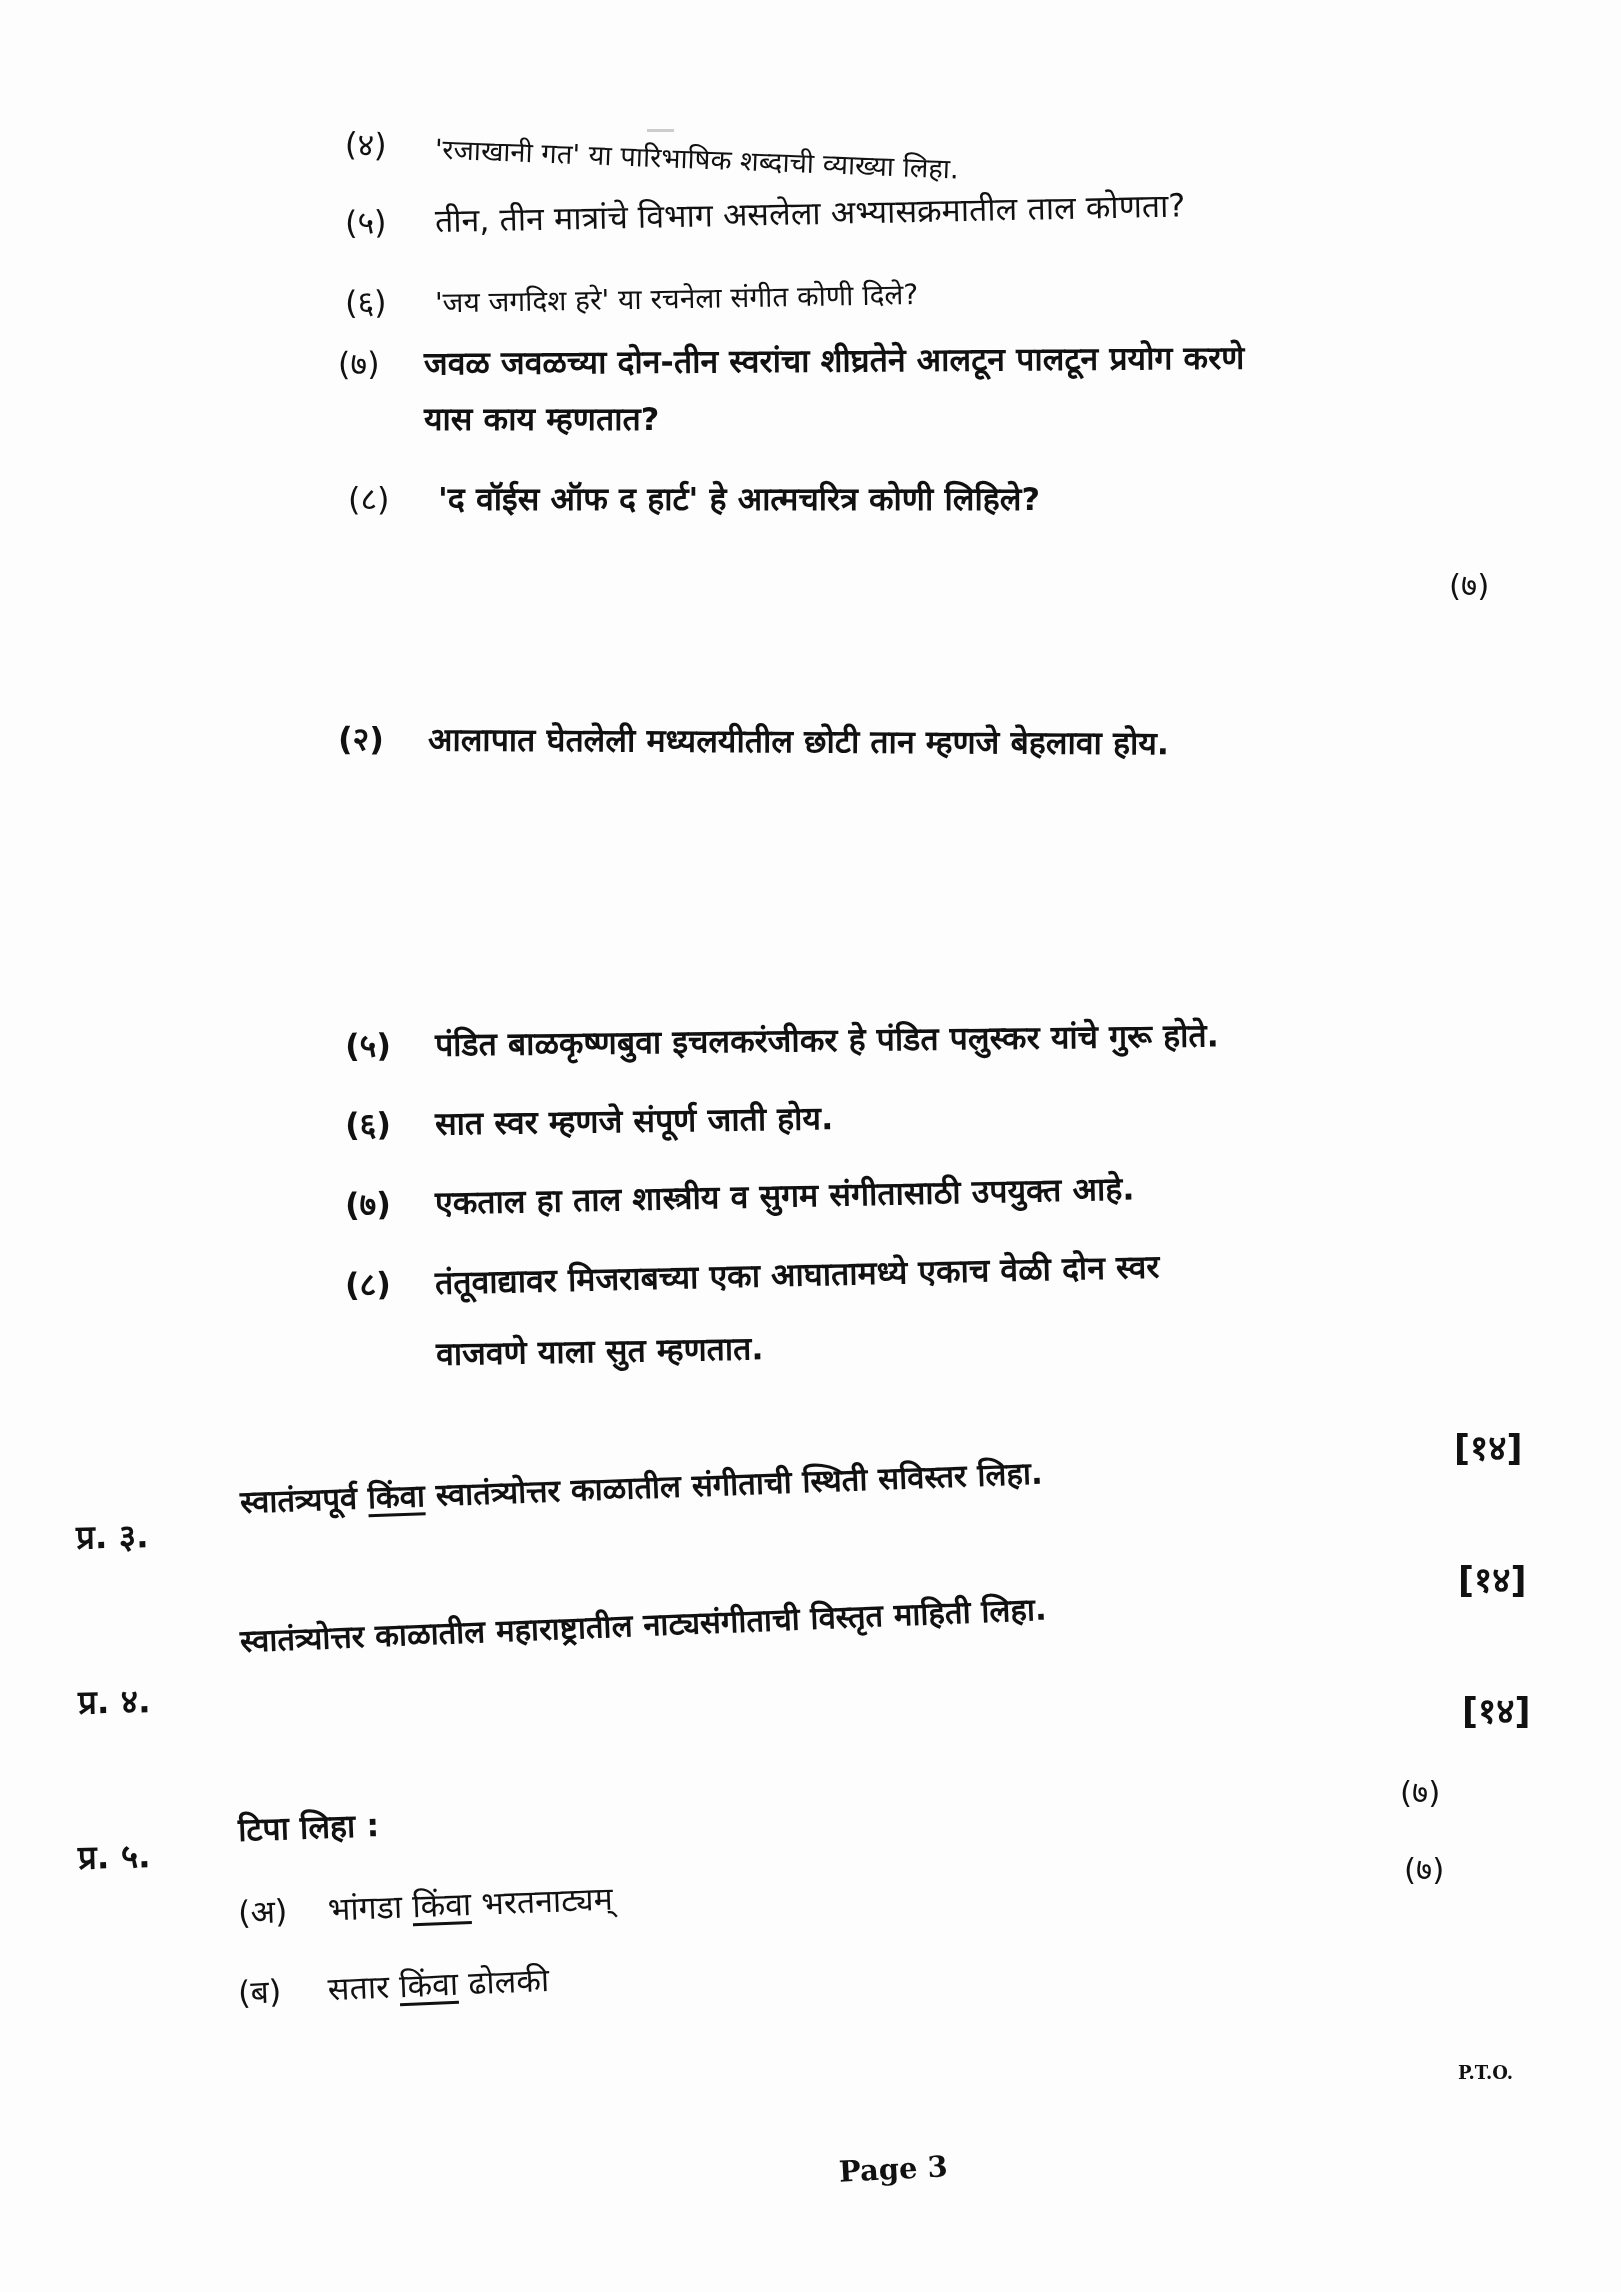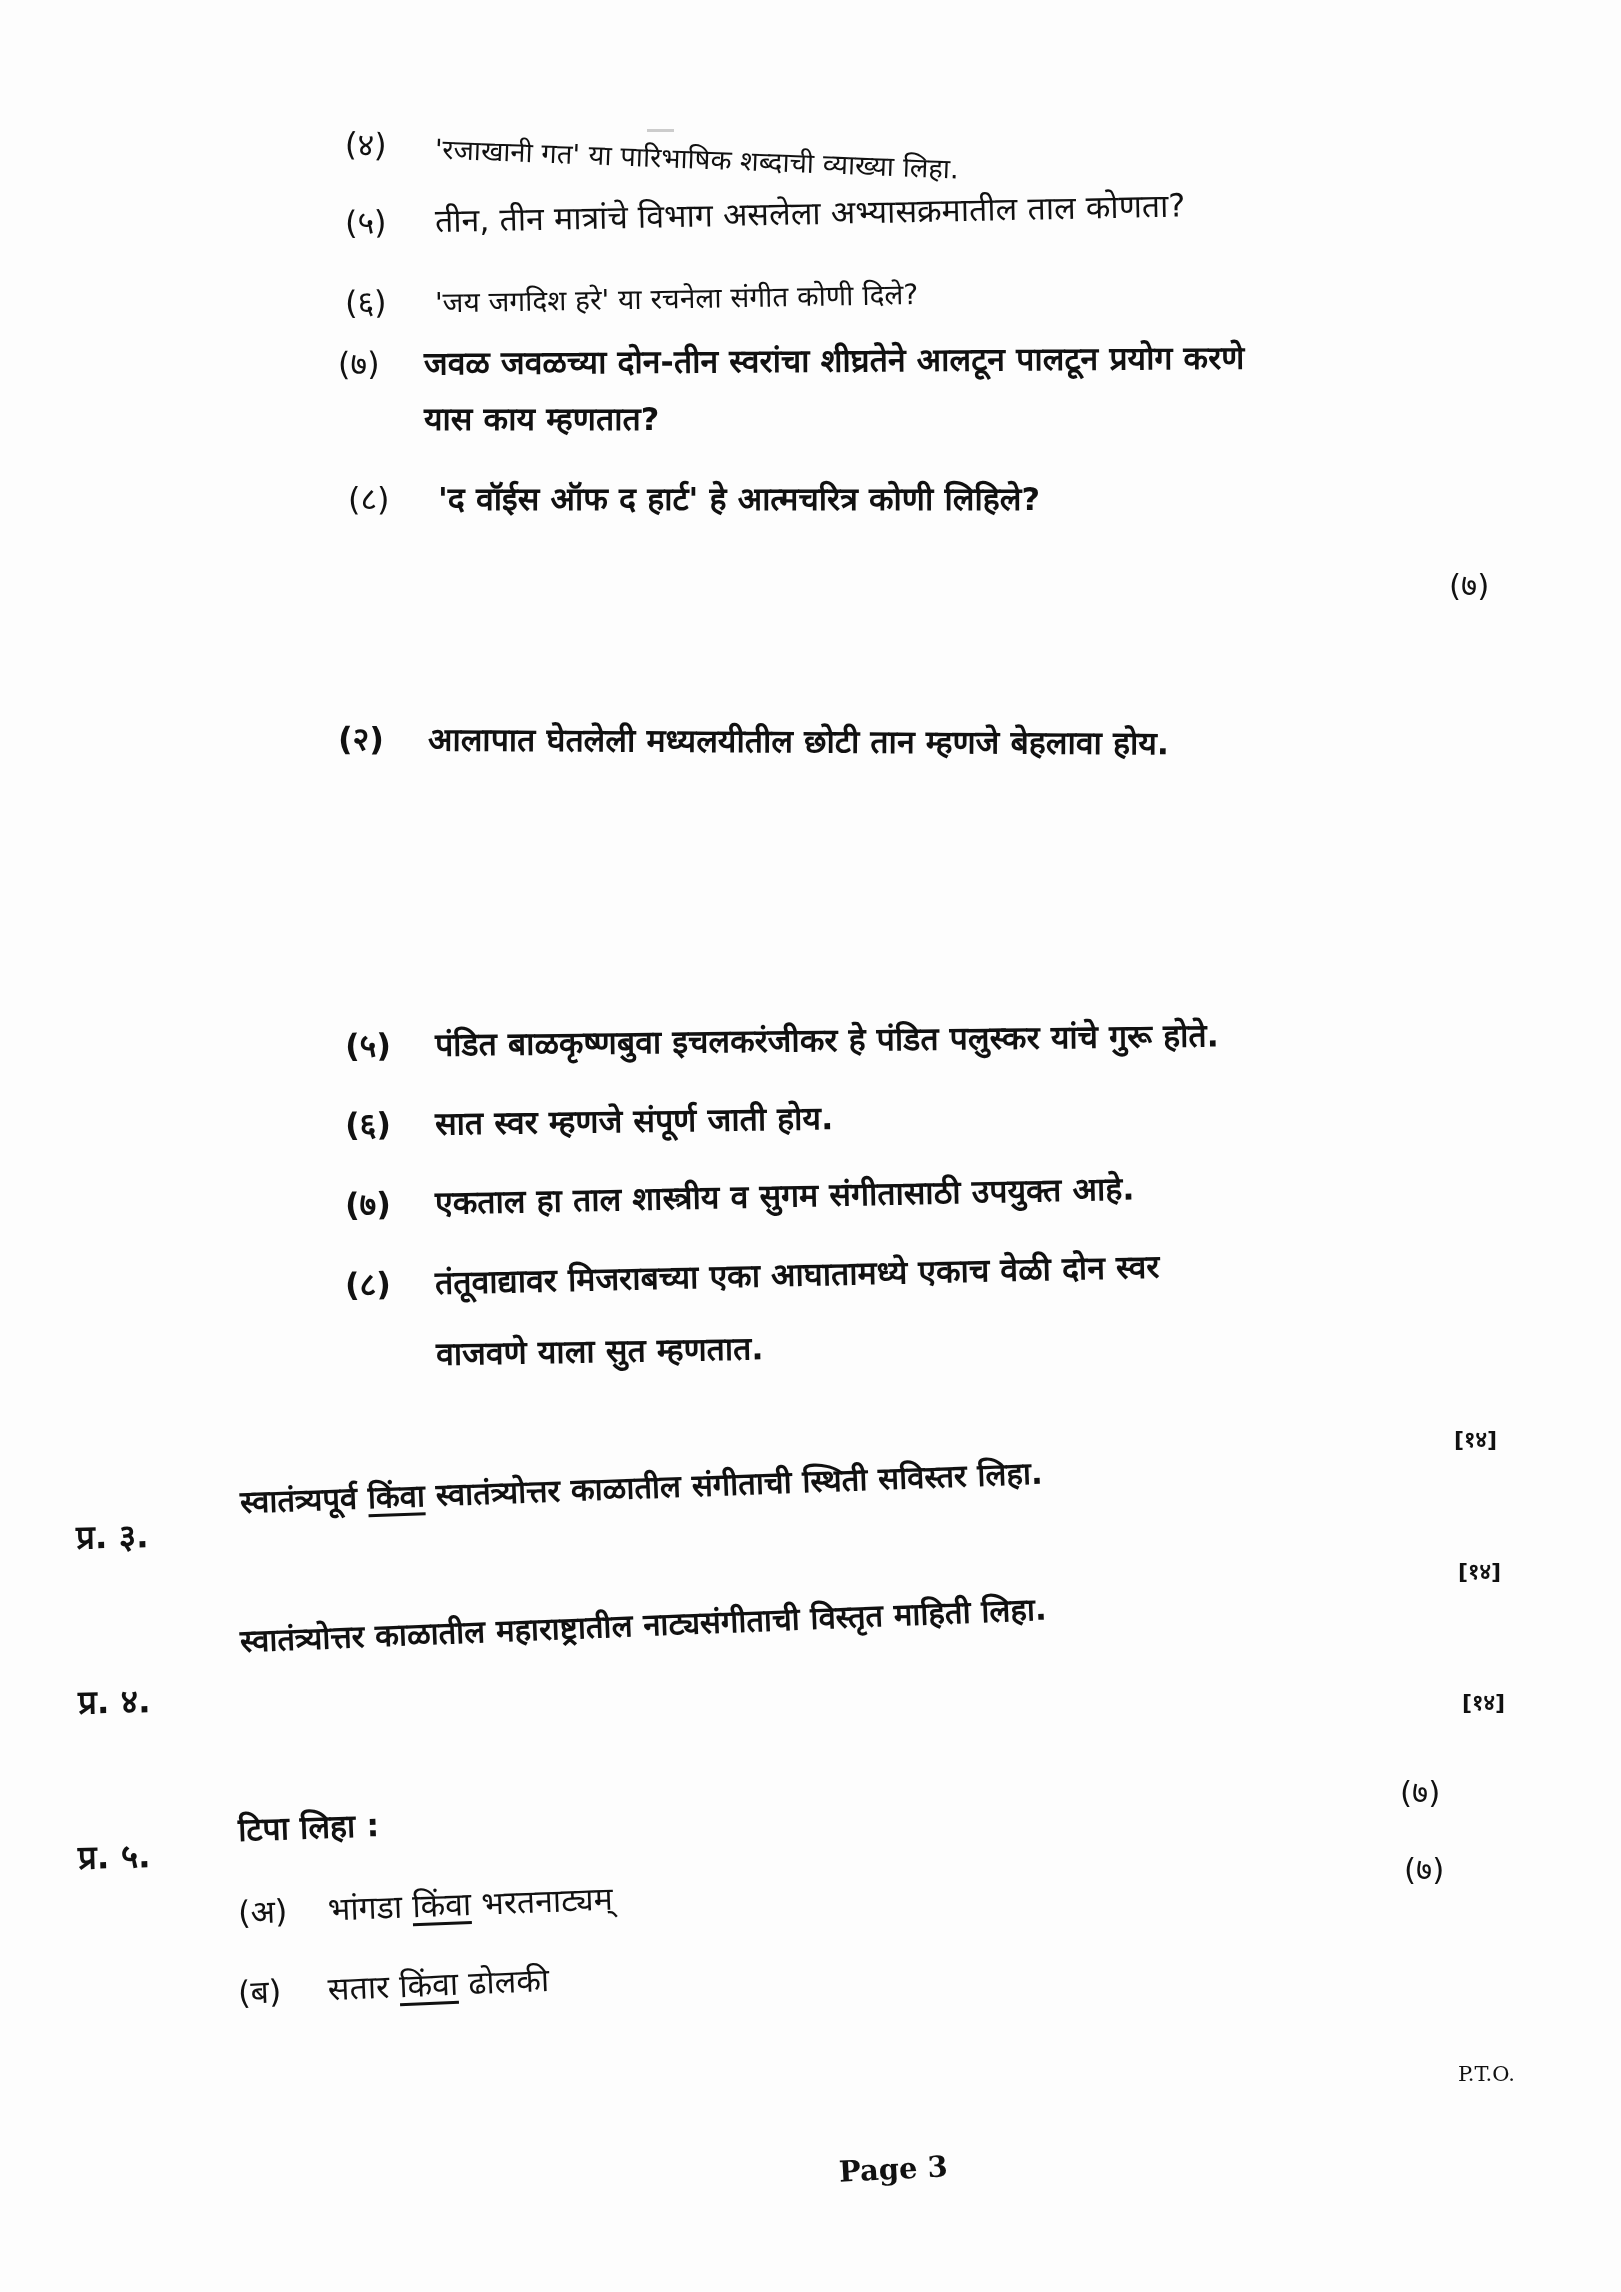--- a/index.html
+++ b/index.html
@@ -7,22 +7,22 @@
     width: 1621px; height: 2293px; position: relative; overflow: hidden;
     font-family: "DejaVu Sans", sans-serif; color: #111111;
   }
   .page { position: absolute; inset: 0; background: #fdfdfd; }
   .line { position: absolute; white-space: nowrap; font-size: 32px; line-height: 1.2; }
   .num { display: inline-block; width: 90px; }
   .qnum { position: absolute; font-size: 33px; font-weight: bold; white-space: nowrap; }
   .bold { font-weight: bold; }
   .u { text-decoration: underline; text-underline-offset: 5.9px; }
   .marks { position: absolute; font-size: 31px; white-space: nowrap; }
-  .bracket { font-weight: bold; font-size: 22px; }
-  .footer-pto { position: absolute; font-family: "DejaVu Serif", serif; font-weight: normal; font-size: 21px; }
+  .bracket { font-weight: bold; font-size: 35px; }
+  .footer-pto { position: absolute; font-family: "DejaVu Serif", serif; font-weight: bold; font-size: 18px; }
   .footer-page { position: absolute; font-family: "DejaVu Serif", serif; font-weight: bold; font-size: 29px; }
   .smudge { position: absolute; background: #cccccc; }
 </style>
 </head>
 <body>
 
 <div class="page">
 
   <div class="smudge" style="left:647px;top:129px;width:27.4px;height:2.9px;"></div>
 

